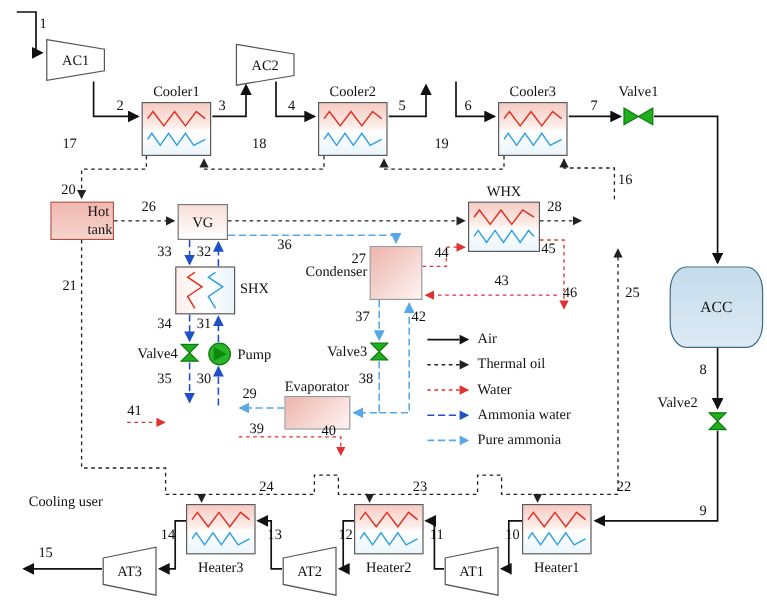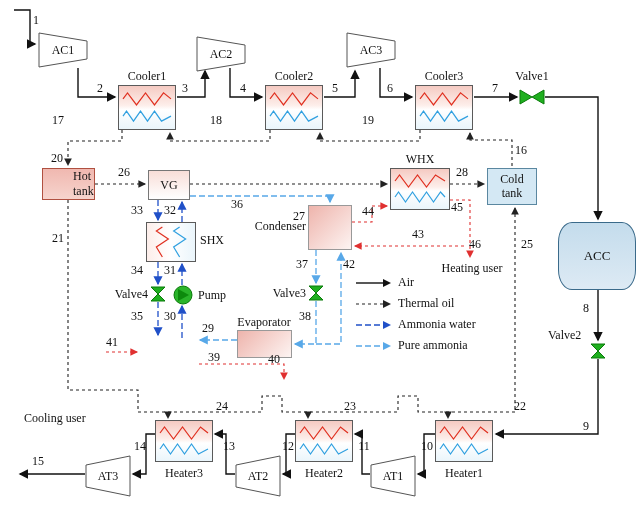--- a/index.html
+++ b/index.html
@@ -118,26 +118,20 @@
         <polygon points="1,1 49,9 49,27 1,35" fill="#ffffff" stroke="#555" stroke-width="1"></polygon>
       </svg>
     <span class="tlabel">AC1</span>
   </div>
   <div class="node trap" style="left:196px;top:36px;width:50px;height:36px;">
     <svg width="50" height="36">
         <polygon points="1,1 49,9 49,27 1,35" fill="#ffffff" stroke="#555" stroke-width="1"></polygon>
       </svg>
     <span class="tlabel">AC2</span>
   </div>
-  <div class="node trap" style="left:346px;top:32px;width:50px;height:36px;">
-    <svg width="50" height="36">
-        <polygon points="1,1 49,9 49,27 1,35" fill="#ffffff" stroke="#555" stroke-width="1"></polygon>
-      </svg>
-    <span class="tlabel">AC3</span>
-  </div>
 
   <div class="node trap" style="left:370px;top:455px;width:46px;height:42px;">
     <svg width="46" height="42">
         <polygon points="1,10 45,1 45,41 1,32" fill="#ffffff" stroke="#555" stroke-width="1"></polygon>
       </svg>
     <span class="tlabel">AT1</span>
   </div>
   <div class="node trap" style="left:235px;top:455px;width:46px;height:42px;">
     <svg width="46" height="42">
         <polygon points="1,10 45,1 45,41 1,32" fill="#ffffff" stroke="#555" stroke-width="1"></polygon>
@@ -195,23 +189,20 @@
     </div>
   <div class="node hx-v" style="left:146px;top:222px;width:50px;height:40px;">
       <svg width="48" height="38">
         <polyline points="15.36,4 9.36,8 21.36,16 9.36,24 15.36,34" fill="none" stroke="#e03020" stroke-width="1.2"></polyline>
         <polyline points="32.64,4 26.64,8 38.64,16 26.64,24 32.64,34" fill="none" stroke="#30a0e0" stroke-width="1.2"></polyline>
       </svg>
     </div>
 
   <div class="node tank-hot" style="left:42px;top:168px;width:53px;height:32px;padding-left:30px;">
     <span>Hot tank</span>
-  </div>
-  <div class="node tank-cold" style="left:487px;top:168px;width:50px;height:37px;">
-    <span>Cold tank</span>
   </div>
   <div class="node vgbox" style="left:148px;top:170px;width:42px;height:30px;">
     <span>VG</span>
   </div>
   <div class="node accbox" style="left:558px;top:222px;width:78px;height:68px;">
     <span>ACC</span>
   </div>
   <div class="node pinkbox" style="left:308px;top:205px;width:44px;height:45px;"></div>
   <div class="node pinkbox" style="left:237px;top:330px;width:55px;height:28px;"></div>
 
@@ -254,21 +245,20 @@
   <span class="lbl c" style="left:153px;top:466px;width:62px;">Heater3</span>
   <span class="lbl c" style="left:293px;top:466px;width:62px;">Heater2</span>
   <span class="lbl c" style="left:433px;top:466px;width:62px;">Heater1</span>
   <span class="lbl" style="left:200px;top:233px;">SHX</span>
   <span class="lbl" style="left:198px;top:288px;">Pump</span>
   <span class="lbl r" style="left:104px;top:287px;width:44px;">Valve4</span>
   <span class="lbl r" style="left:264px;top:286px;width:42px;">Valve3</span>
   <span class="lbl" style="left:548px;top:328px;">Valve2</span>
   <span class="lbl r" style="left:248px;top:219px;width:58px;">Condenser</span>
   <span class="lbl c" style="left:224px;top:315px;width:80px;">Evaporator</span>
-  <span class="lbl c" style="left:428px;top:261px;width:88px;">Heating user</span>
   <span class="lbl" style="left:24px;top:411px;">Cooling user</span>
 
   <span class="num" style="left:36px;top:20px;">1</span>
   <span class="num" style="left:100px;top:88px;">2</span>
   <span class="num" style="left:185px;top:88px;">3</span>
   <span class="num" style="left:243px;top:88px;">4</span>
   <span class="num" style="left:335px;top:88px;">5</span>
   <span class="num" style="left:390px;top:88px;">6</span>
   <span class="num" style="left:495px;top:88px;">7</span>
   <span class="num" style="left:586px;top:308px;">8</span>
@@ -321,20 +311,27 @@
     </div>
     <div class="leg-row">
       <svg width="36" height="12">
           <line x1="0" y1="6" x2="27" y2="6" stroke="#222" stroke-width="1.2" stroke-dasharray="3 3"></line>
           <polygon points="27,2 35,6 27,10" fill="#222"></polygon>
         </svg>
       <span>Thermal oil</span>
     </div>
     <div class="leg-row">
       <svg width="36" height="12">
+          <line x1="0" y1="6" x2="27" y2="6" stroke="#e03030" stroke-width="1.2" stroke-dasharray="3 3"></line>
+          <polygon points="27,2 35,6 27,10" fill="#e03030"></polygon>
+        </svg>
+      <span>Water</span>
+    </div>
+    <div class="leg-row">
+      <svg width="36" height="12">
           <line x1="0" y1="6" x2="27" y2="6" stroke="#2050c8" stroke-width="1.3" stroke-dasharray="6 3"></line>
           <polygon points="27,2 35,6 27,10" fill="#2050c8"></polygon>
         </svg>
       <span>Ammonia water</span>
     </div>
     <div class="leg-row">
       <svg width="36" height="12">
           <line x1="0" y1="6" x2="27" y2="6" stroke="#58a8e8" stroke-width="1.3" stroke-dasharray="6 3"></line>
           <polygon points="27,2 35,6 27,10" fill="#58a8e8"></polygon>
         </svg>

